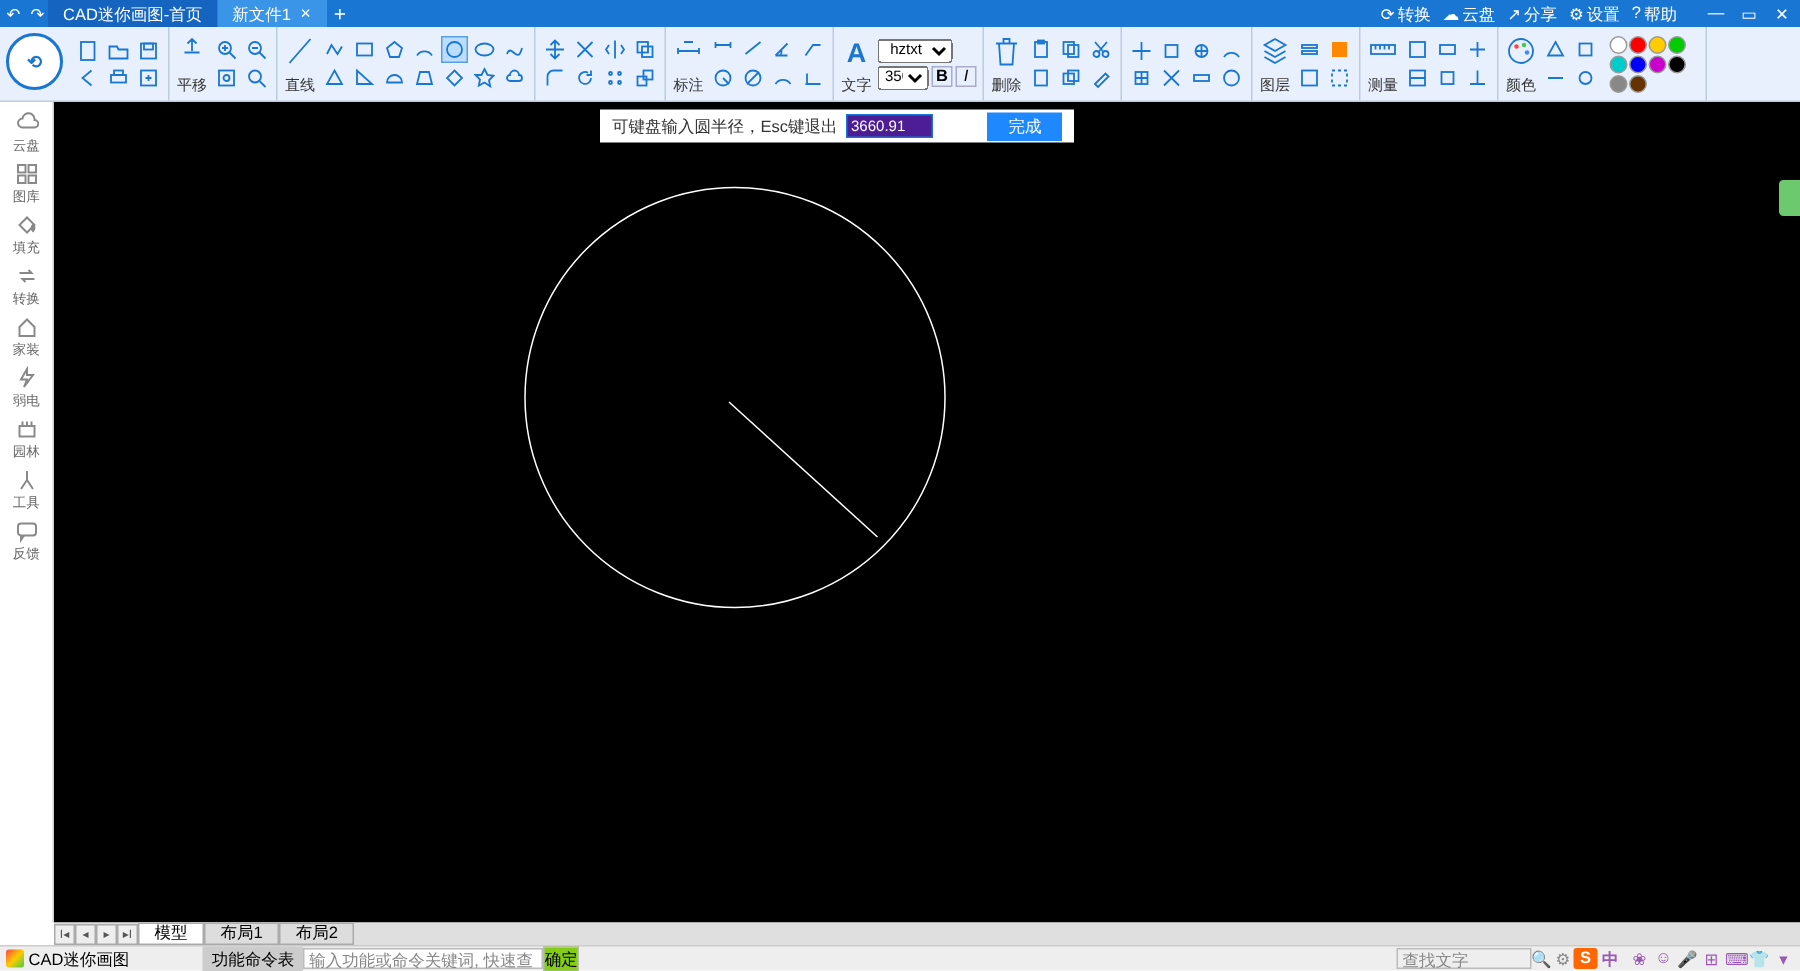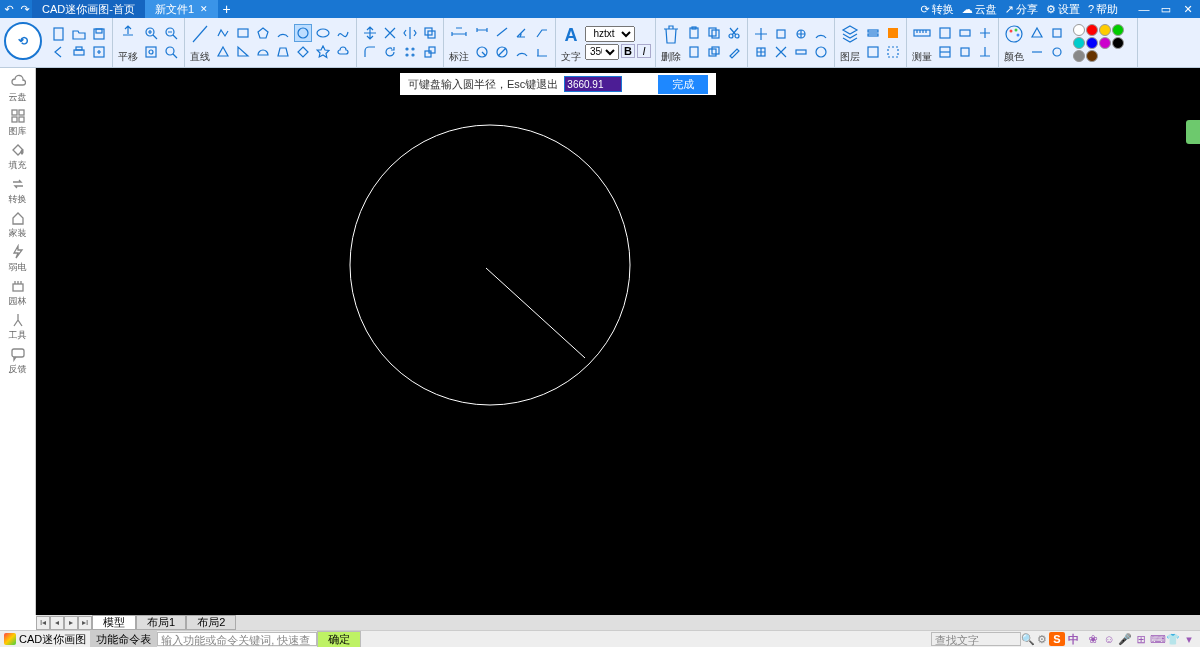--- a/index.html
+++ b/index.html
@@ -56,23 +56,23 @@
 .btabs { position:absolute; left:36px; right:0; bottom:17px; height:15px; background:#dfdfdf; display:flex; align-items:center; font-size:10px; }
 .btabs .nav { display:flex; }
 .btabs .nav span { width:14px; text-align:center; border:1px solid #aaa; background:#eee; cursor:pointer; color:#555; font-size:8px; line-height:12px; }
 .btab { padding:0 10px; border:1px solid #aaa; background:#ddd; cursor:pointer; line-height:13px; }
 .btab.active { background:#fff; }
 
 
 .status { position:absolute; left:0; right:0; bottom:0; height:17px; background:#eee; border-top:1px solid #ccc; display:flex; align-items:center; font-size:10px; }
 .status .app { display:flex; align-items:center; gap:3px; padding:0 4px; }
 .status .appico { width:12px; height:12px; background:linear-gradient(135deg,#f44,#fc0,#4c4); border-radius:2px; }
-.status .cmdlbl { background:#ccc; padding:1px 6px; }
+.status .cmdlbl { background:#ccc; padding:1px 6px;margin-left:45px; }
 .status .cmdin { flex:0 0 160px; border:1px solid #bbb; background:#fff; height:14px; padding:0 3px; color:#888; }
-.status .ok { padding:0 10px; border:1px solid #bbb; background:#bef264; cursor:pointer;text-align:right; }
+.status .ok { padding:0 0; border:1px solid #bbb; background:#84cc16; cursor:pointer;text-align:right; }
 .status .spacer { flex:1; }
 .status .find { width:90px; height:14px; border:1px solid #bbb; color:#888; padding:0 3px; }
 .status .sico { width:14px; text-align:center; color:#888; }
 .status .ime { width:16px; height:14px; background:#f60; color:#fff; display:flex; align-items:center; justify-content:center; font-weight:bold; border-radius:2px; }
 .status .lang { color:#9b59b6; font-weight:bold; padding:0 3px; }
 .status .tray span { width:14px; text-align:center; color:#9b59b6; }
 </style>
 </head>
 <body>
 

